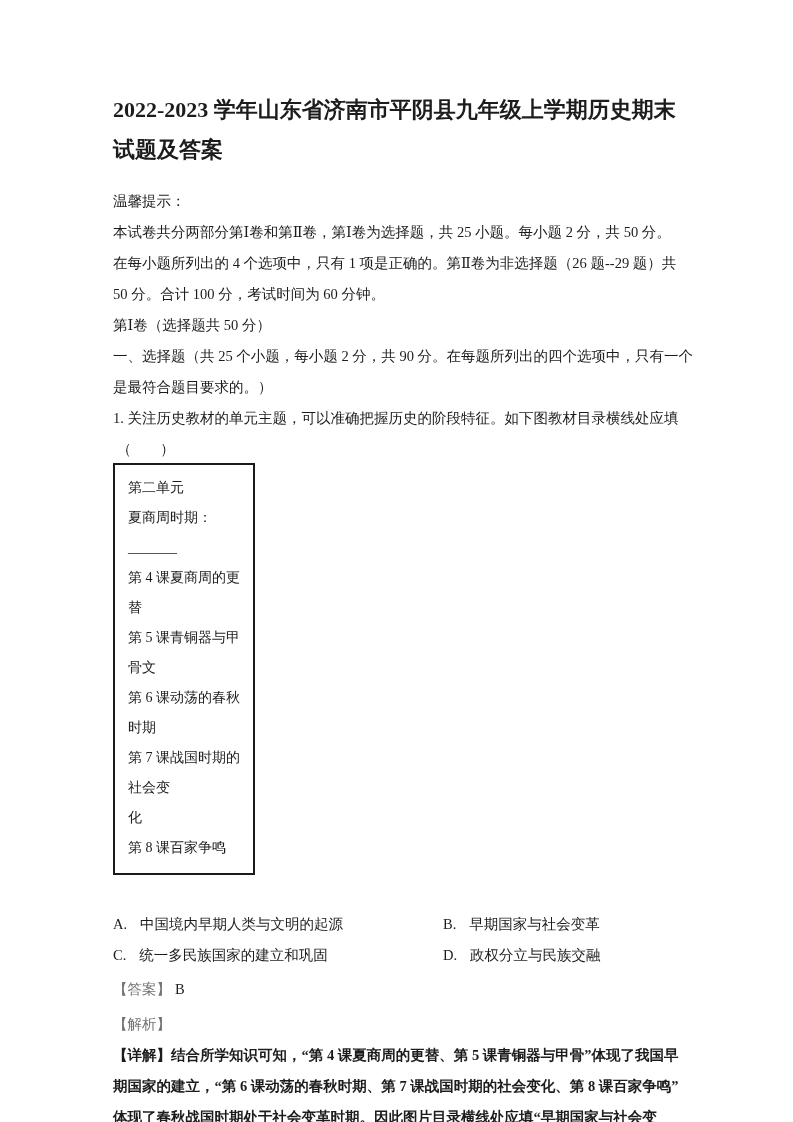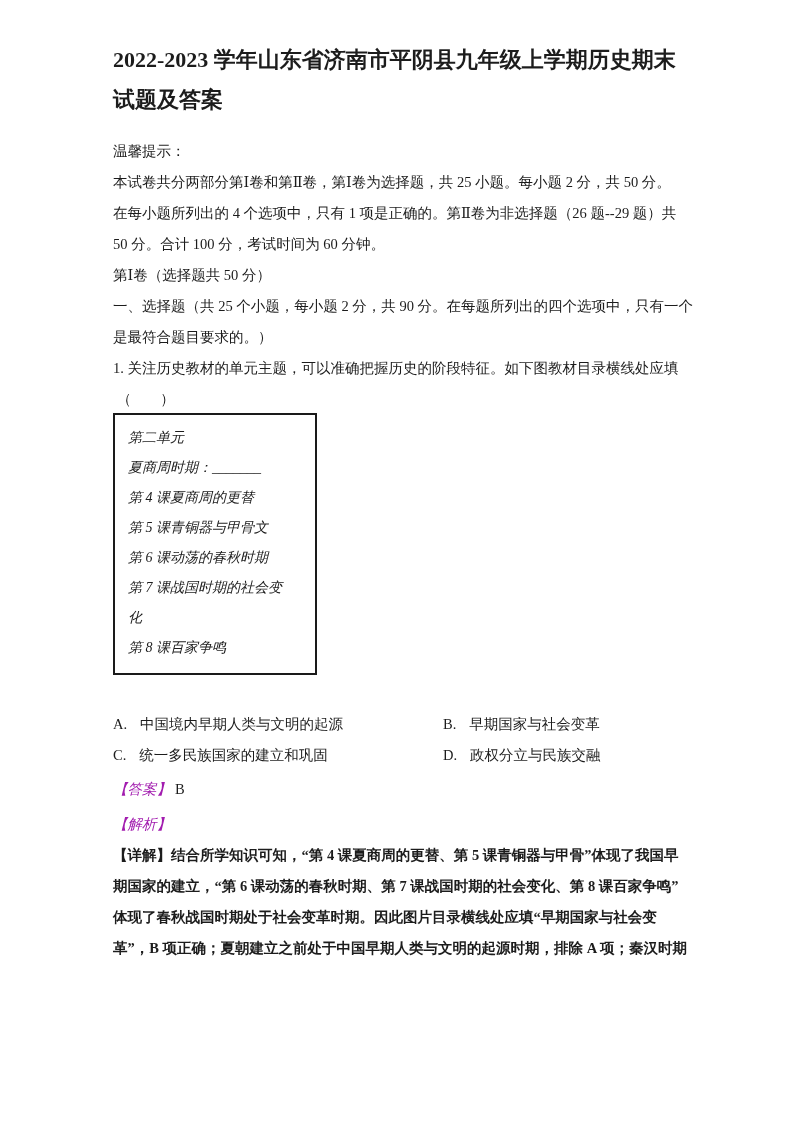--- a/index.html
+++ b/index.html
@@ -6,21 +6,21 @@
   body {
     width: 793px; height: 1122px;
     background: #ffffff;
     color: #1c1c1c;
     font-family: "Liberation Serif", "DejaVu Serif", serif;
     overflow: hidden;
   }
   .page {
     box-sizing: border-box;
     width: 793px; height: 1122px;
-    padding: 40px 100px 0 113px;
+    padding: 90px 100px 0 113px;
   }
   .doc-title {
     font-size: 22px;
     font-weight: 700;
     line-height: 40px;
     white-space: pre-wrap;
   }
   .body-text {
     font-size: 14.5px;
     line-height: 31px;
@@ -28,40 +28,39 @@
   }
   .notice { margin-top: 16px; }
   .section-heading {
     font-size: 14.5px;
     line-height: 31px;
     text-align: left;
     white-space: pre-wrap;
   }
   .catalog-box {
     box-sizing: border-box;
-    width: 204px;
+    width: 142px;
     margin-top: -2px;
     border: 2px solid #1a1a1a;
     padding: 8px 4px 10px 13px;
     font-size: 14px;
     line-height: 30px;
     white-space: pre-wrap;
-    font-style: italic;
   }
   .options-grid {
     margin-top: 34px;
     display: grid;
     grid-template-columns: 330px 1fr;
     font-size: 14.5px;
     line-height: 31px;
   }
   .option-label { display: inline-block; margin-right: 13px; }
   .answer-line { margin-top: 3px; font-size: 14.5px; line-height: 31px; }
   .analysis-line { margin-top: 4px; font-size: 14.5px; line-height: 31px; }
-  .accent { color: #a21caf; font-style: italic; }
+  .accent { color: #737373; }
   .answer-value { margin-left: 4px; }
   .detail { margin-top: 0; font-weight: bold; }
 </style>
 </head>
 <body>
 
 <div class="page">
 
   <div class="doc-title">2022-2023 学年山东省济南市平阴县九年级上学期历史期末
 试题及答案</div>

